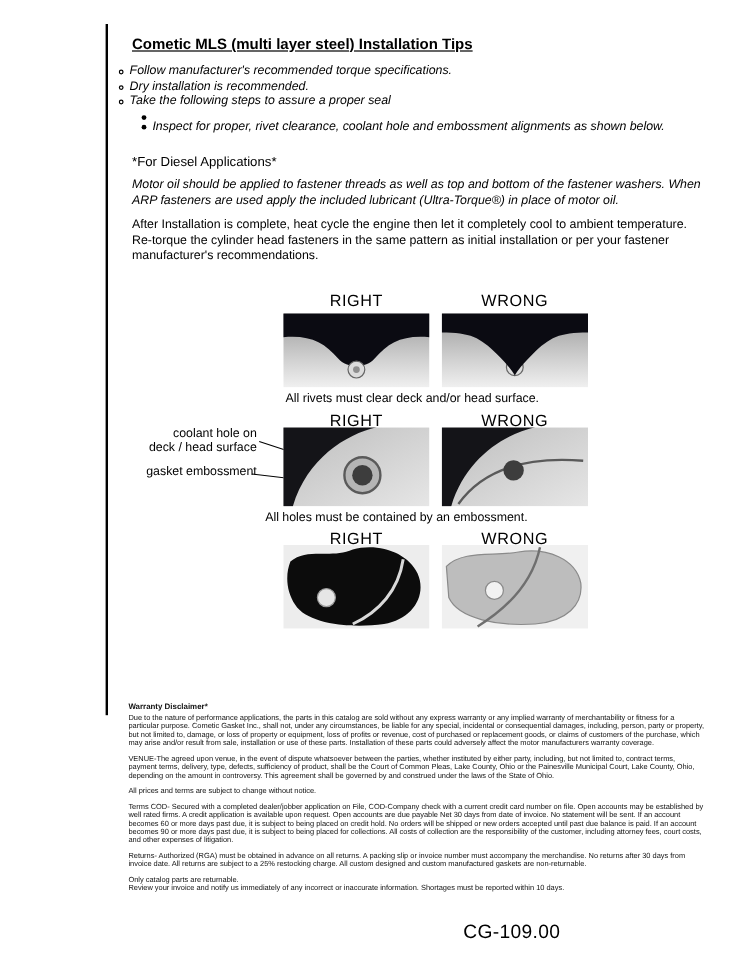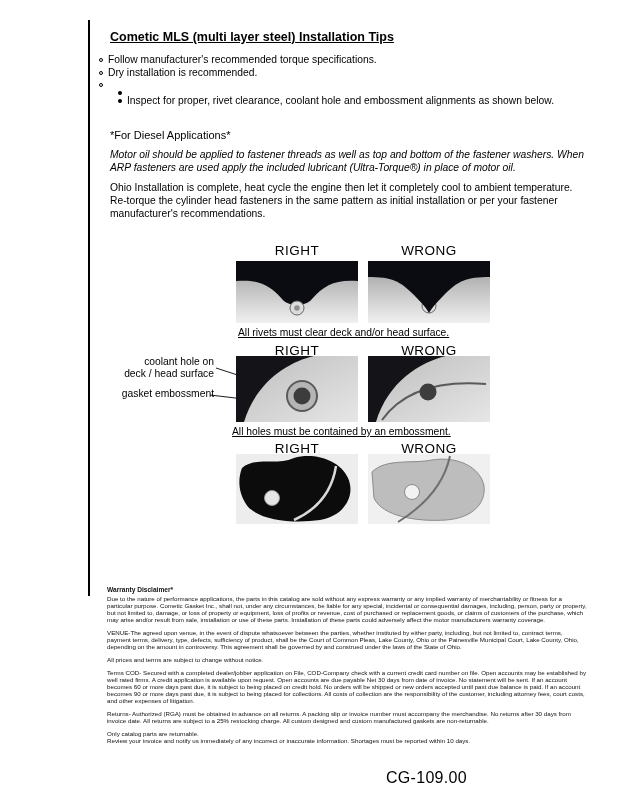--- a/index.html
+++ b/index.html
@@ -6,21 +6,21 @@
   html,body { background:#ffffff; }
   body { font-family:"Liberation Sans", sans-serif; color:#000; }
   .page { position:relative; width:618px; height:800px; background:#fff; overflow:hidden; margin:12px auto; }
   .abs { position:absolute; }
 
   .rule-left { left:88px; top:8px; width:2px; height:576px; background:#000; }
 
   .title { left:110px; top:18px; font-size:12.5px; font-weight:bold; text-decoration:underline; white-space:nowrap; }
 
   .tips { left:99px; top:42px; width:488px; font-size:10.3px; line-height:12.6px; }
-  .b-row { display:flex; align-items:flex-start; }
+  .b-row { display:flex; align-items:flex-start;font-style:italic; }
   .b-row.sub { margin-left:19px; }
   .dot-o { flex:0 0 auto; width:4px; height:4px; border:1px solid #000; border-radius:50%; margin:4px 5px 0 0; }
   .dot-f { flex:0 0 auto; width:4px; height:4px; background:#000; border-radius:50%; margin:4px 5px 0 0; }
 
   .diesel-h { left:110px; top:117px; font-size:11px; font-weight:normal; }
   .para { left:110px; width:478px; font-size:10.3px; line-height:13px; }
   .p1 { top:136px;font-style:italic; }
   .p2 { top:169px; }
   .p3 { top:210px; }
 
@@ -28,23 +28,23 @@
   .lab-l { left:236px; } .lab-r { left:368px; }
   .row1-lab { top:231px; } .row2-lab { top:331px; } .row3-lab { top:429px; }
 
   .dg { overflow:hidden; }
   .dg svg { display:block; }
   .img-l { left:236px; } .img-r { left:368px; }
   .row1-img { top:249px; width:122px; height:62px; }
   .row2-img { top:344px; width:122px; height:66px; }
   .row3-img { top:442px; width:122px; height:70px; }
 
-  .caption { font-size:10.3px; line-height:12.5px;text-decoration:underline; }
+  .caption { font-size:10.3px; line-height:12.5px; }
   .cap1 { left:238px; top:315px; white-space:nowrap; }
-  .cap2 { left:232px; top:414px; white-space:nowrap; }
+  .cap2 { left:221px; top:414px; white-space:nowrap; }
   .cap3 { left:238px; top:516px; width:235px; }
 
   .callout { font-size:10.3px; line-height:11.5px; text-align:right; }
   .co1 { left:118px; top:344px; width:96px; }
   .co2 { left:110px; top:376px; width:104px; }
   .callout-lines { left:206px; top:342px; width:110px; height:62px; pointer-events:none; }
 
   .fineprint { left:107px; top:574px; width:480px; font-size:6.2px; line-height:7px; color:#111; }
   .fineprint .fp-h { font-weight:bold; font-size:6.6px; margin-bottom:2px; }
   .fineprint p { margin-bottom:6px; }
@@ -65,33 +65,34 @@
     <div class="b-row">
       <span class="dot-o"></span>
       <span>Follow manufacturer's recommended torque specifications.</span>
     </div>
     <div class="b-row">
       <span class="dot-o"></span>
       <span>Dry installation is recommended.</span>
     </div>
     <div class="b-row">
       <span class="dot-o"></span>
+      <span>Take the following steps to assure a proper seal</span>
     </div>
     <div class="b-row sub">
       <span class="dot-f"></span>
     </div>
     <div class="b-row sub">
       <span class="dot-f"></span>
       <span>Inspect for proper, rivet clearance, coolant hole and embossment alignments as shown below.</span>
     </div>
   </div>
 
   <div class="abs diesel-h">*For Diesel Applications*</div>
   <div class="abs para p1">Motor oil should be applied to fastener threads as well as top and bottom of the fastener washers. When ARP fasteners are used apply the included lubricant (Ultra-Torque®) in place of motor oil.</div>
-  <div class="abs para p2">Ohio Installation is complete, heat cycle the engine then let it completely cool to ambient temperature. Re-torque the cylinder head fasteners in the same pattern as initial installation or per your fastener manufacturer's recommendations.</div>
+  <div class="abs para p2">After Installation is complete, heat cycle the engine then let it completely cool to ambient temperature. Re-torque the cylinder head fasteners in the same pattern as initial installation or per your fastener manufacturer's recommendations.</div>
 
   <div class="abs col-label lab-l row1-lab">RIGHT</div>
   <div class="abs col-label lab-r row1-lab">WRONG</div>
 
   <div class="abs dg img-l row1-img">
     <svg width="122" height="62" viewBox="0 0 122 62">
       <defs>
           <linearGradient id="g1" x1="0" y1="0" x2="0" y2="1">
         <stop offset="0" stop-color="#9a9a9a"></stop>
             <stop offset="0.6" stop-color="#cfcfcf"></stop>

